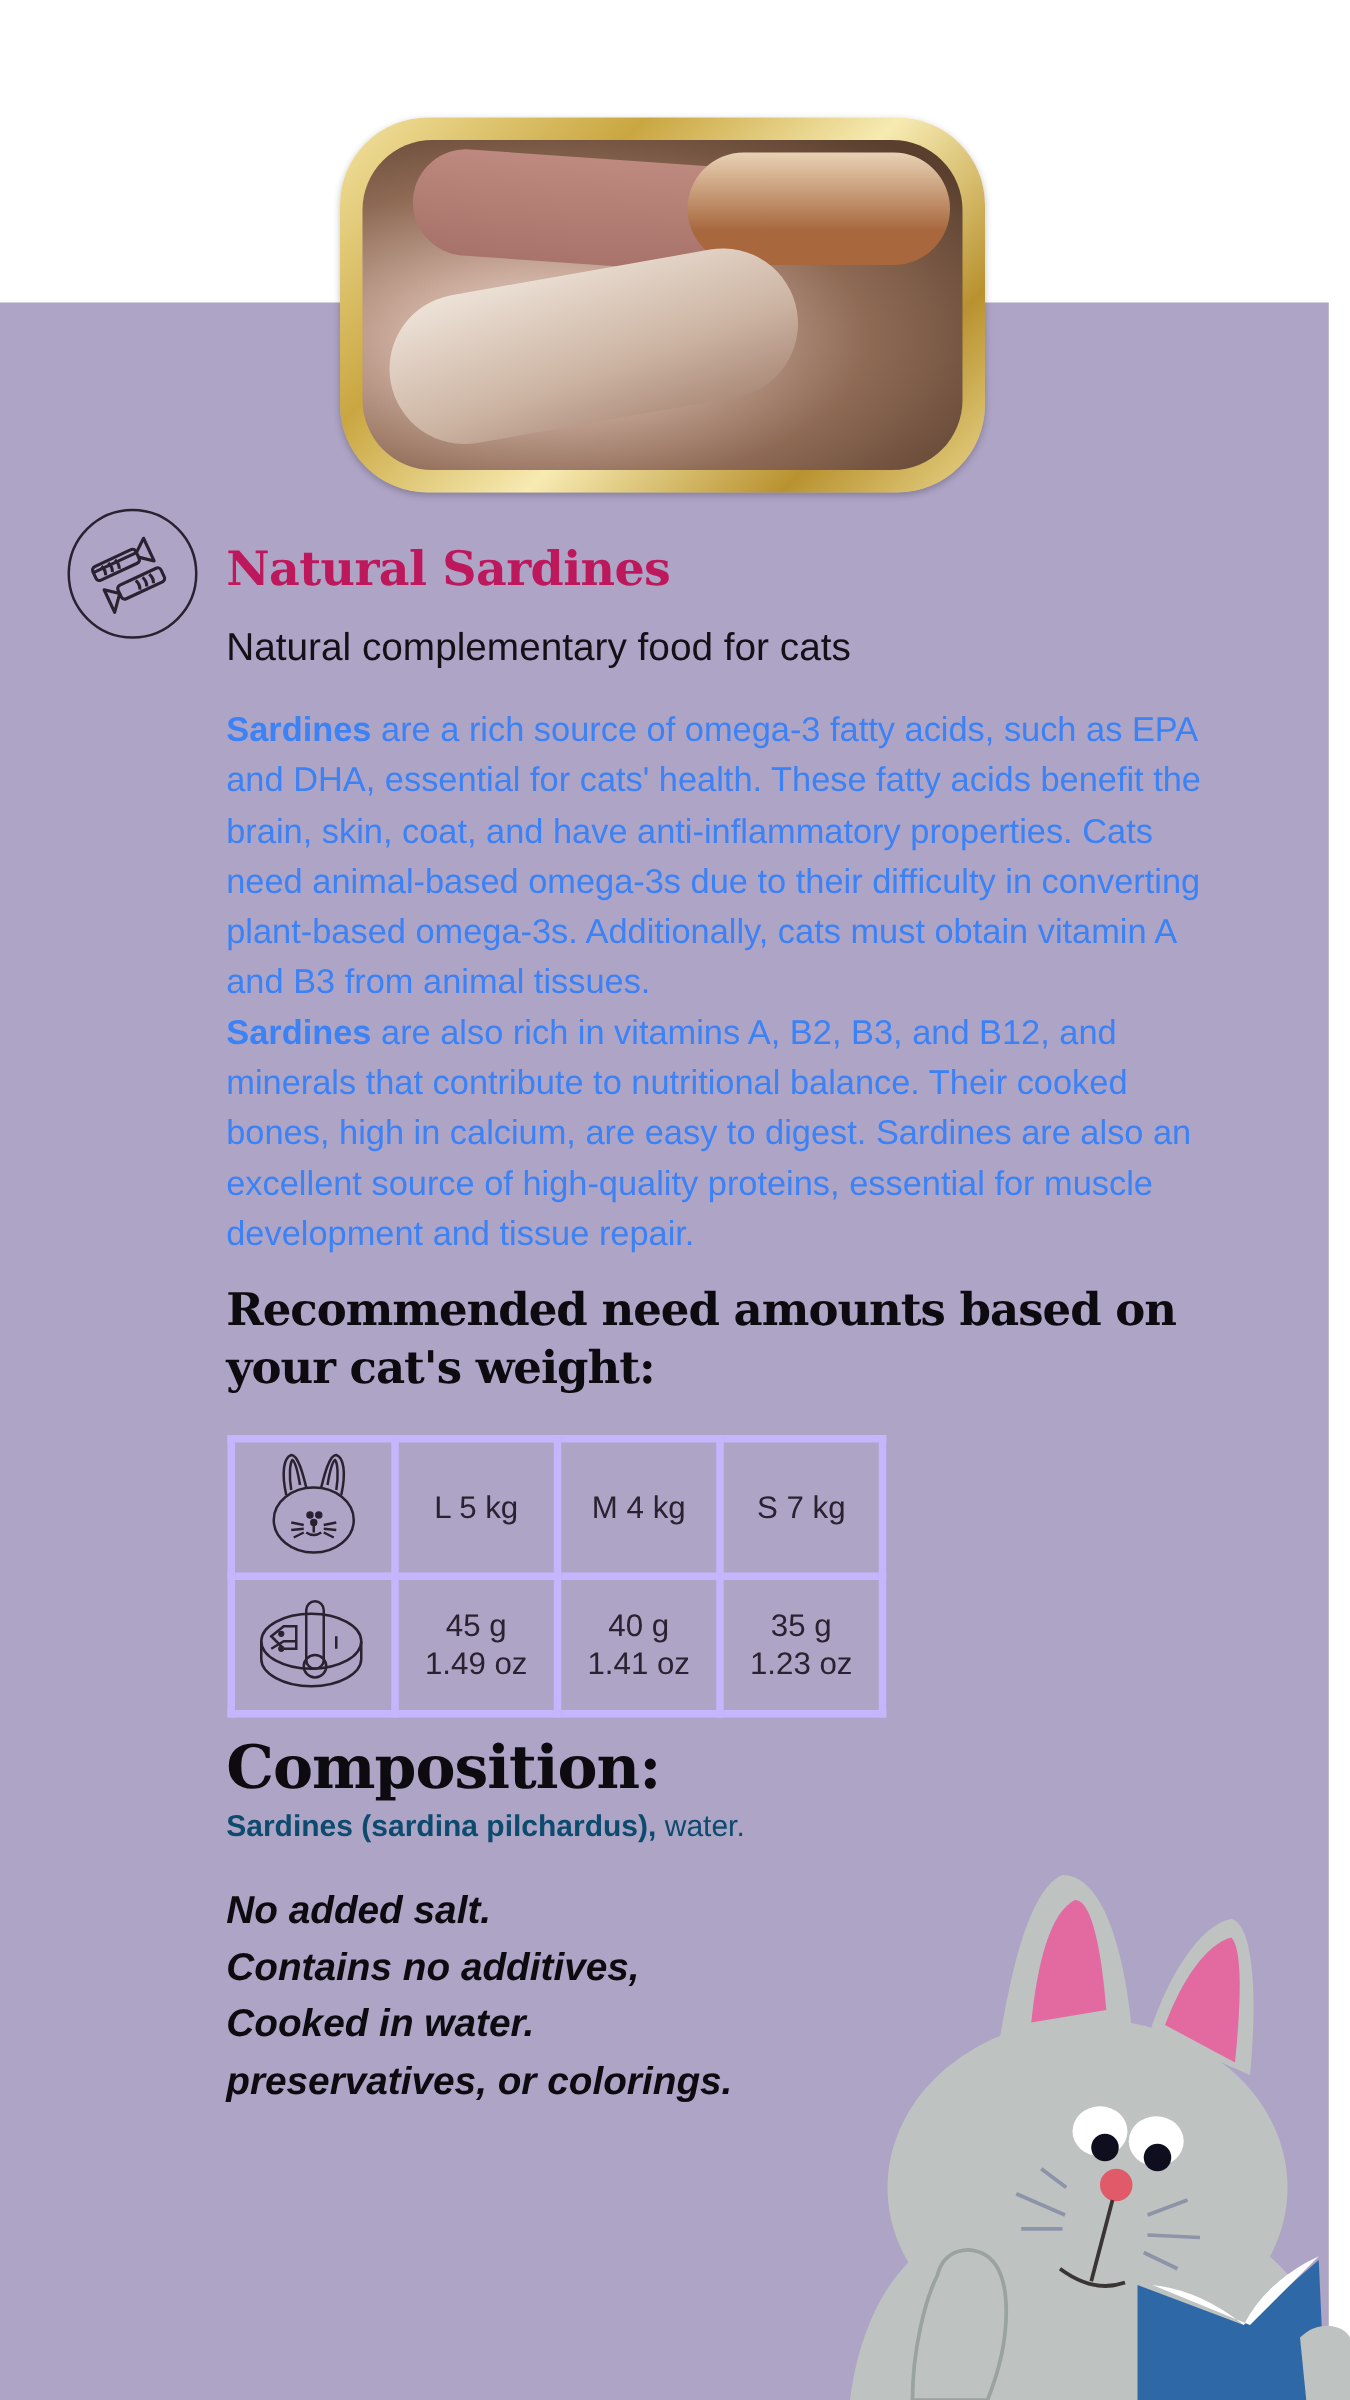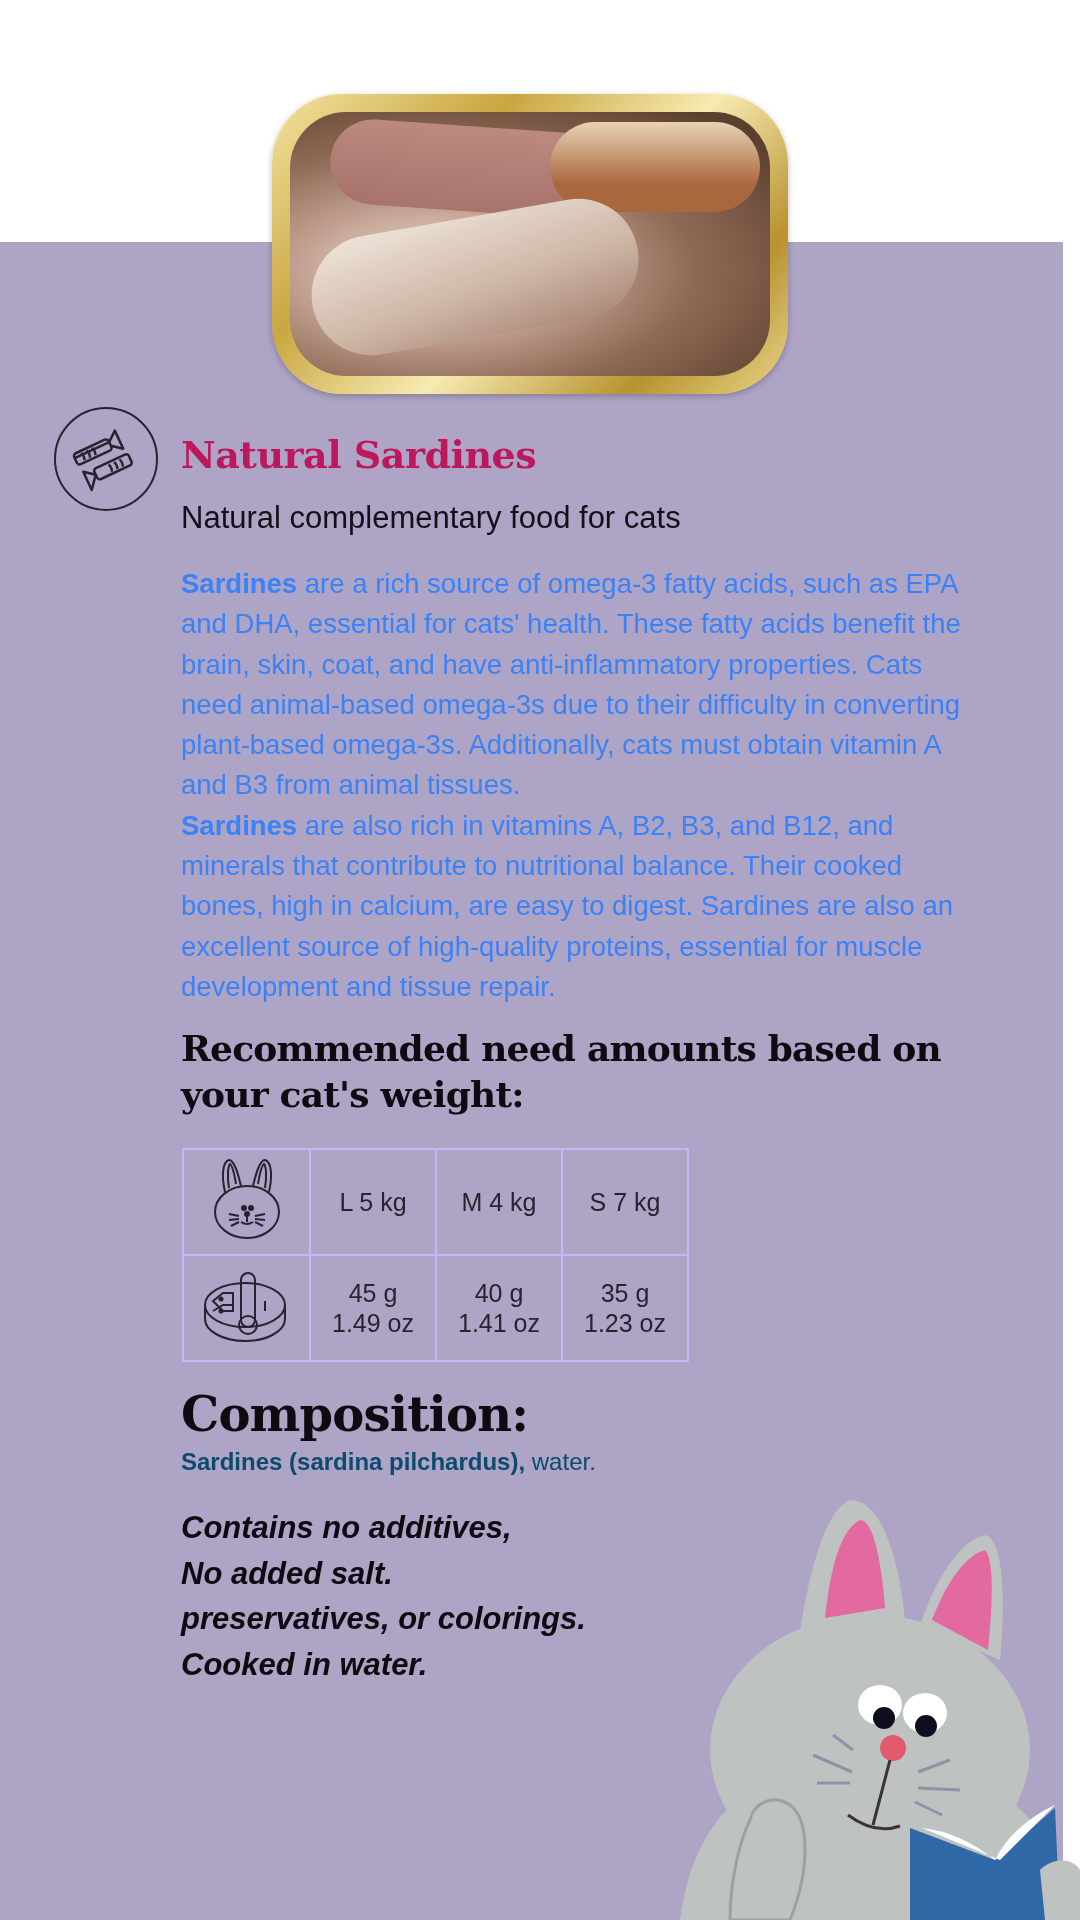--- a/index.html
+++ b/index.html
@@ -17,21 +17,21 @@
            background:linear-gradient(180deg,#c58f86,#a56e66); transform:rotate(4deg); opacity:.9; }
   .fish3 { position:absolute; left:260px; top:10px; width:210px; height:90px; border-radius:45px;
            background:linear-gradient(180deg,#e8d2b4,#a8673d 70%); }
   .icon-circle { position:absolute; left:54px; top:407px; width:100px; height:100px; border:2.5px solid #2a2230; border-radius:50%; }
   .title { position:absolute; left:181px; top:432px; font-family:"DejaVu Serif", serif; font-weight:bold; font-size:38px; letter-spacing:-0.5px; color:#be185d; }
   .subtitle { position:absolute; left:181px; top:500px; font-size:31px; color:#141018; }
   .body-text { position:absolute; left:181px; top:564px; width:780px; font-size:27.5px; line-height:40.3px; color:#3b82f6; }
   .body-text b { font-weight:bold; }
   .h2 { position:absolute; left:181px; top:1025px; width:800px; font-family:"DejaVu Serif", serif; font-weight:bold; font-size:36px; line-height:46px; letter-spacing:-0.8px; color:#0d0a10; }
   table.dose { position:absolute; left:182px; top:1148px; border-collapse:collapse; }
-  table.dose td { border:2px solid #c4b5fd; width:122px; height:102px; text-align:center; vertical-align:middle;
+  table.dose td { border:6px solid #c4b5fd; width:122px; height:102px; text-align:center; vertical-align:middle;
          font-size:25px; color:#2a2230; line-height:30px; }
   table.dose td.ic { width:123px; }
   .h3 { position:absolute; left:181px; top:1386px; font-family:"DejaVu Serif", serif; font-weight:bold; font-size:48px; letter-spacing:-0.8px; color:#0d0a10; }
   .comp { position:absolute; left:181px; top:1448px; font-size:24px; color:#0c4a6e; }
   .comp b { font-weight:bold; }
   .notes { position:absolute; left:181px; top:1505px; font-size:31px; font-weight:bold; font-style:italic; line-height:45.5px; color:#0d0a10; }
   .notes div { white-space:nowrap; }
   .cat { position:absolute; left:660px; top:1460px; width:420px; height:460px; }
 </style>
 </head>
@@ -119,24 +119,24 @@
   </tr>
 </tbody>
   </table>
 
 <div class="h3">Composition:</div>
 <div class="comp">
   <b>Sardines (sardina pilchardus),</b><span> water.</span>
 </div>
 
 <div class="notes">
+  <div>No added salt.</div>
   <div>Contains no additives,</div>
-  <div>No added salt.</div>
+  <div>Cooked in water.</div>
   <div>preservatives, or colorings.</div>
-  <div>Cooked in water.</div>
 </div>
 
 <svg class="cat" viewBox="0 0 420 460">
 
   <path d="M20 460 C30 380 70 330 120 320 L300 320 C360 330 400 380 410 460 Z" fill="#bec3c1"></path>
 
   <path d="M140 170 C150 110 165 50 190 40 C225 40 240 110 245 160 Z" fill="#bec3c1"></path>
   <path d="M165 158 C170 110 180 70 200 60 C215 60 222 110 225 148 Z" fill="#e26aa0"></path>
   <path d="M260 165 C275 120 300 80 325 75 C345 80 345 150 340 200 Z" fill="#bec3c1"></path>
   <path d="M272 160 C285 125 305 95 325 90 C335 100 332 150 328 190 Z" fill="#e26aa0"></path>

